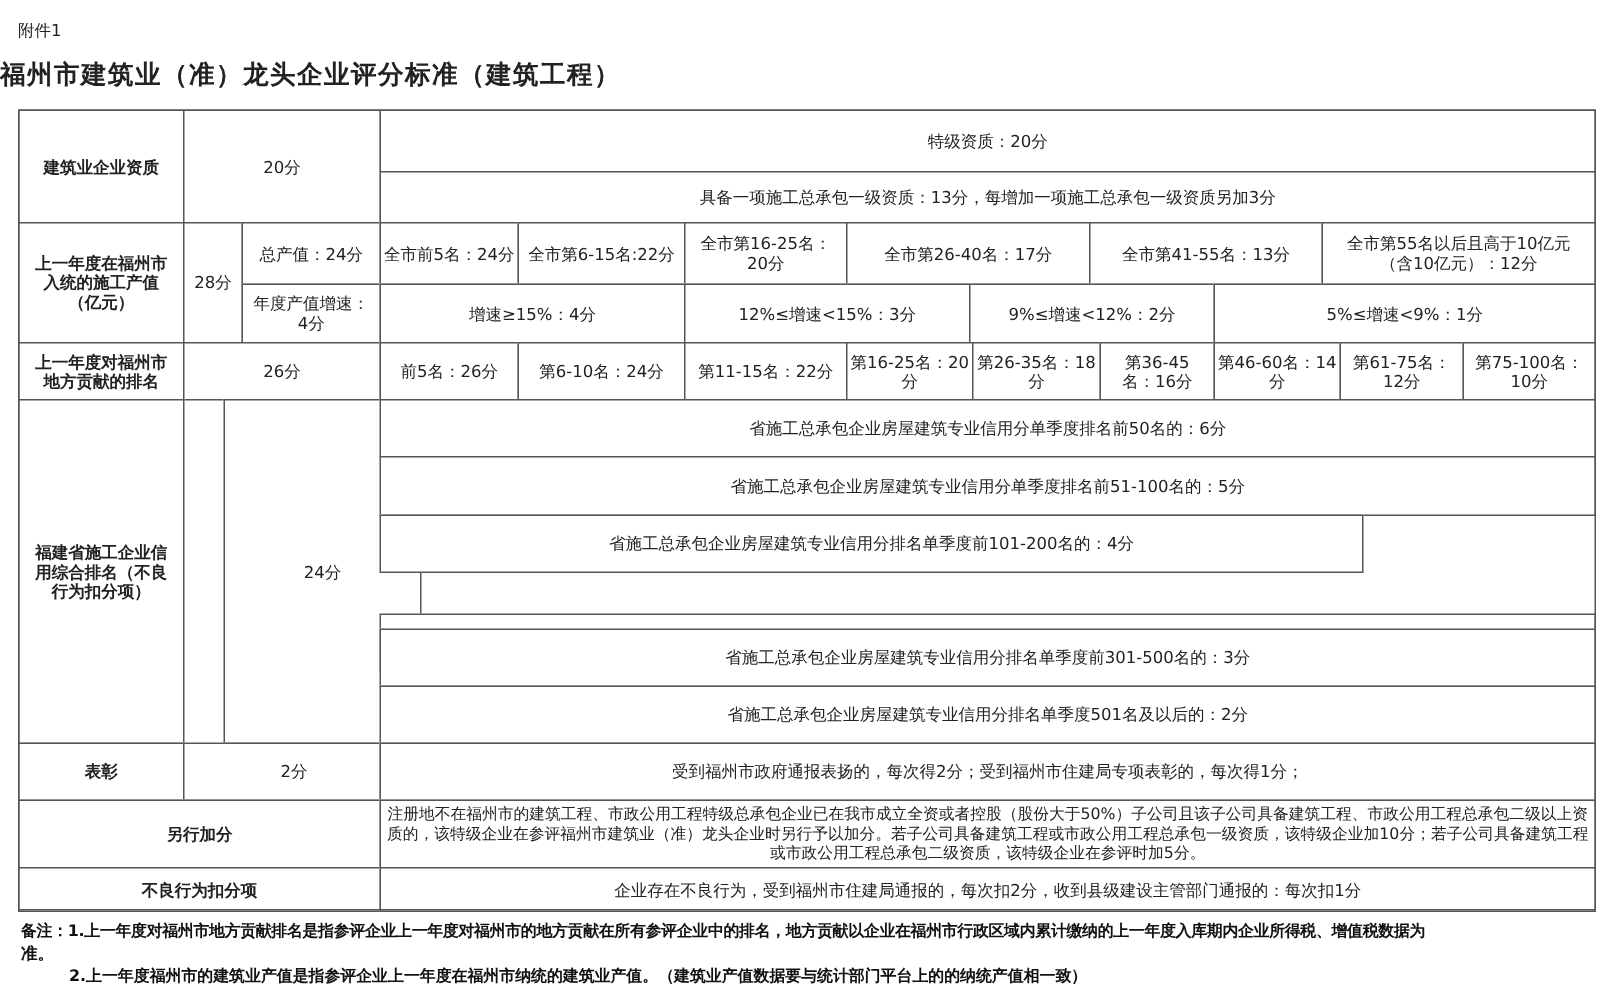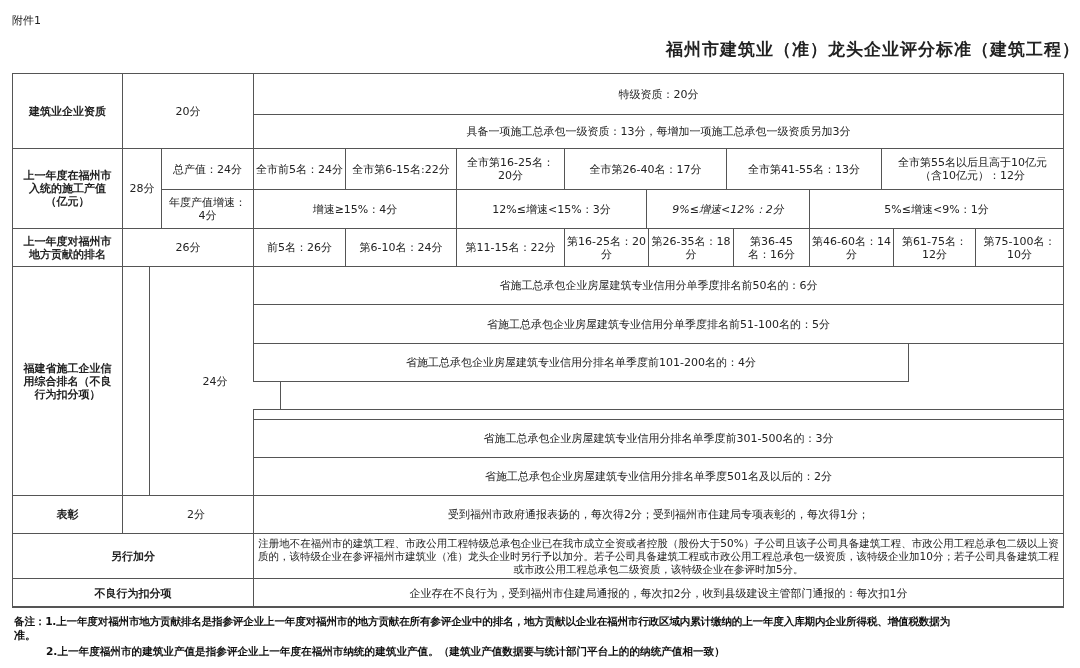--- a/index.html
+++ b/index.html
@@ -1,19 +1,19 @@
 <!DOCTYPE html>
 <html><head>
 <meta charset="utf-8">
 <style>
   html, body { margin:0; padding:0; background:#ffffff; }
   body { width:1080px; height:668px; position:relative; overflow:hidden;
          font-family: "DejaVu Sans", "Liberation Sans", sans-serif; color:#111; }
   .attach { position:absolute; left:12px; top:13px; font-size:11px; color:#222; }
-  .title { position:absolute; left:0; width:1080px; top:38px; text-align:right;
+  .title { position:absolute; left:0; width:1080px; top:38px; text-align:left;
            font-family:"DejaVu Serif","Liberation Serif",serif; font-size:17px; font-weight:bold; color:#222; letter-spacing:1px; }
   .c { position:absolute; box-sizing:border-box; border:1px solid #555;
        display:flex; align-items:center; justify-content:center; text-align:center;
        font-size:11px; line-height:13px; padding:0 2px; background:#fff; color:#222; }
   .b { font-weight:bold; }
   .note { position:absolute; left:14px; font-size:11px; font-weight:bold; color:#111; line-height:13px; }
   .outer { position:absolute; left:12px; top:73px; width:1052px; height:534px; border:1.5px solid #555; box-sizing:border-box; pointer-events:none; }
 </style>
 </head>
 <body>
@@ -34,21 +34,21 @@
   <div class="c" style="left:253px;top:148px;width:93px;height:42px;">全市前5名：24分</div>
   <div class="c" style="left:345px;top:148px;width:112px;height:42px;">全市第6-15名:22分</div>
   <div class="c" style="left:456px;top:148px;width:109px;height:42px;padding:0 8px;">全市第16-25名：20分</div>
   <div class="c" style="left:564px;top:148px;width:163px;height:42px;">全市第26-40名：17分</div>
   <div class="c" style="left:726px;top:148px;width:156px;height:42px;">全市第41-55名：13分</div>
   <div class="c" style="left:881px;top:148px;width:183px;height:42px;padding:0 14px;">全市第55名以后且高于10亿元（含10亿元）：12分</div>
 
   <div class="c" style="left:161px;top:189px;width:93px;height:40px;padding:0 6px;">年度产值增速：4分</div>
   <div class="c" style="left:253px;top:189px;width:204px;height:40px;">增速≥15%：4分</div>
   <div class="c" style="left:456px;top:189px;width:191px;height:40px;">12%≤增速&lt;15%：3分</div>
-  <div class="c" style="left:646px;top:189px;width:164px;height:40px;font-style:italic;">9%≤增速&lt;12%：2分</div>
+  <div class="c" style="left:646px;top:189px;width:164px;height:40px;">9%≤增速&lt;12%：2分</div>
   <div class="c" style="left:809px;top:189px;width:255px;height:40px;">5%≤增速&lt;9%：1分</div>
 
   <div class="c b" style="left:12px;top:228px;width:111px;height:39px;padding:0 10px;">上一年度对福州市地方贡献的排名</div>
   <div class="c" style="left:122px;top:228px;width:132px;height:39px;">26分</div>
   <div class="c" style="left:253px;top:228px;width:93px;height:39px;">前5名：26分</div>
   <div class="c" style="left:345px;top:228px;width:112px;height:39px;">第6-10名：24分</div>
   <div class="c" style="left:456px;top:228px;width:109px;height:39px;">第11-15名：22分</div>
   <div class="c" style="left:564px;top:228px;width:85px;height:39px;">第16-25名：20分</div>
   <div class="c" style="left:648px;top:228px;width:86px;height:39px;">第26-35名：18分</div>
   <div class="c" style="left:733px;top:228px;width:77px;height:39px;padding:0 6px;">第36-45名：16分</div>

